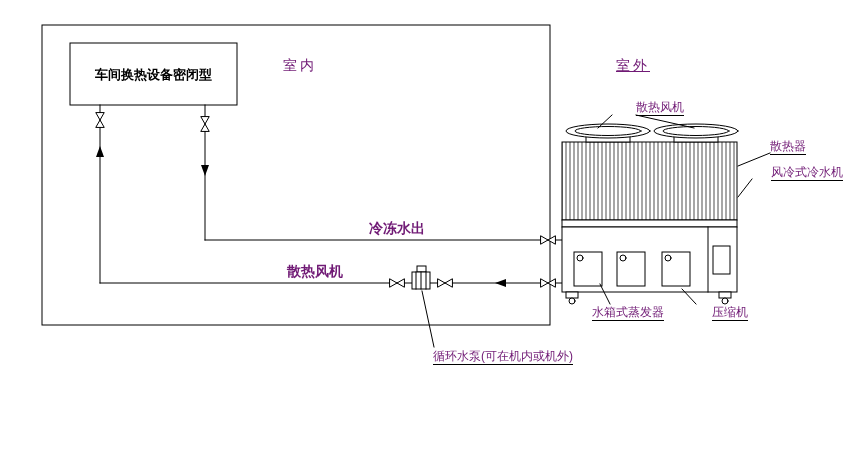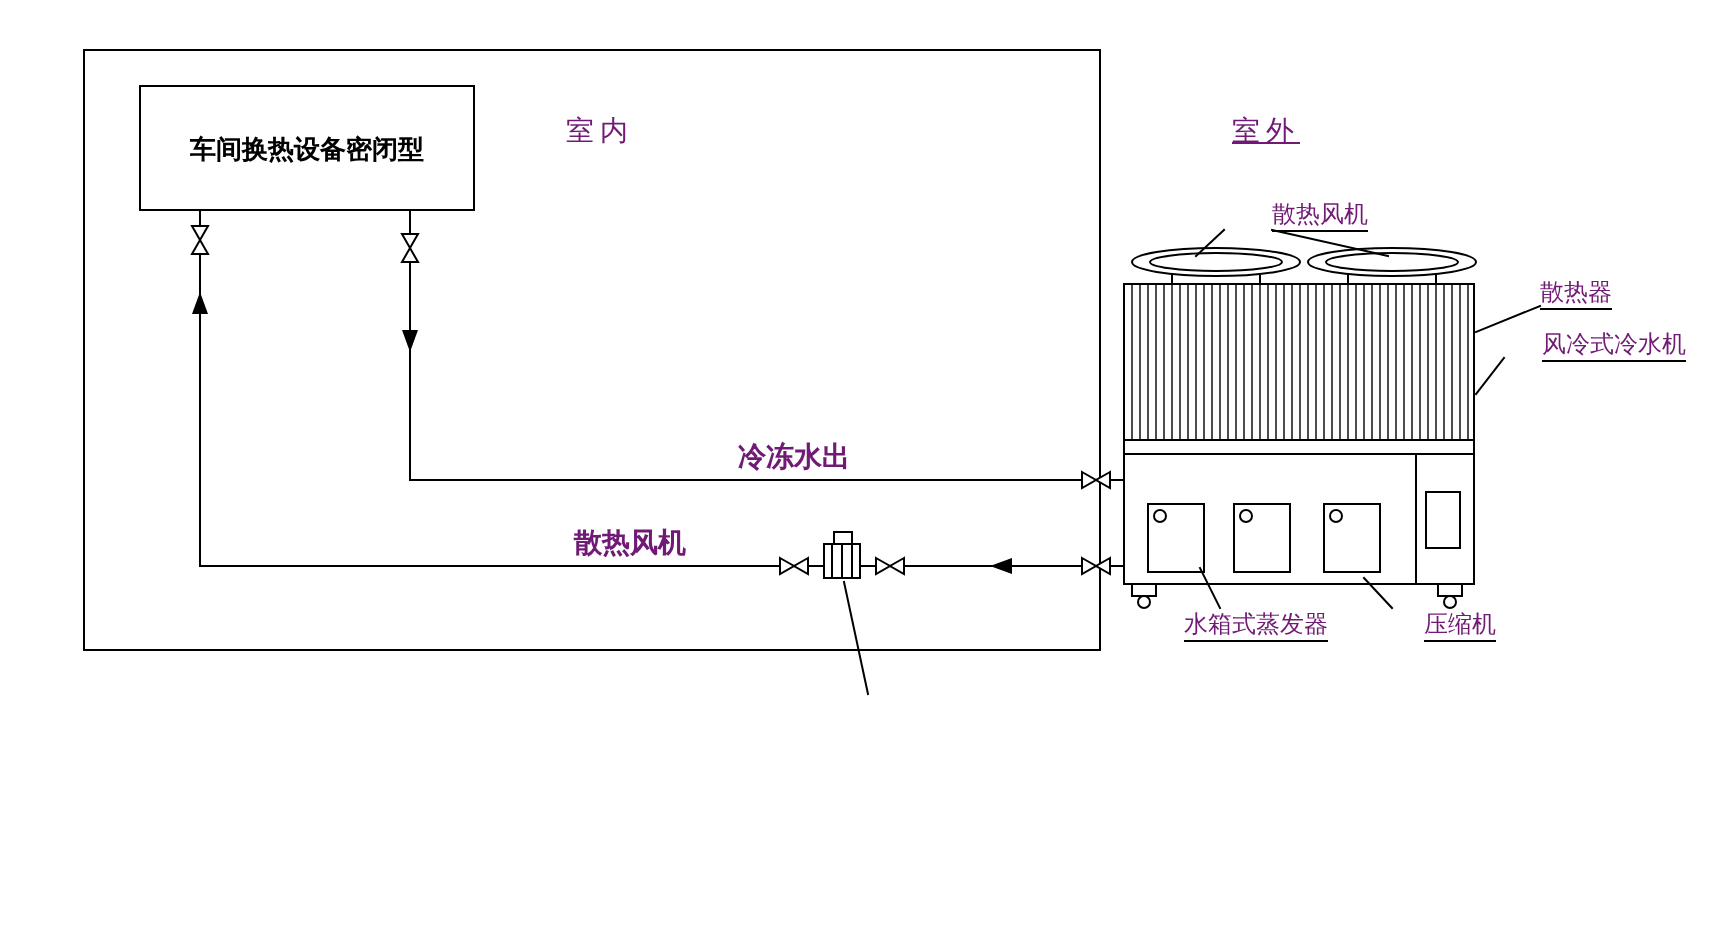--- a/index.html
+++ b/index.html
@@ -130,14 +130,15 @@
   </div>
 
   <div class="label pipe" style="left:369px; top:221px;">冷冻水出</div>
   <div class="label pipe" style="left:287px; top:264px;">散热风机</div>
 
   <div class="label u" style="left:608px; top:100px;margin-left:28px;">散热风机</div>
   <div class="label u" style="left:770px; top:139px;">散热器</div>
   <div class="label u" style="left:771px; top:165px;">风冷式冷水机</div>
   <div class="label u" style="left:592px; top:305px;">水箱式蒸发器</div>
   <div class="label u" style="left:712px; top:305px;">压缩机</div>
+  <div class="label u" style="left:433px; top:349px;">循环水泵(可在机内或机外)</div>
 
 </div>
 
 </body></html>

